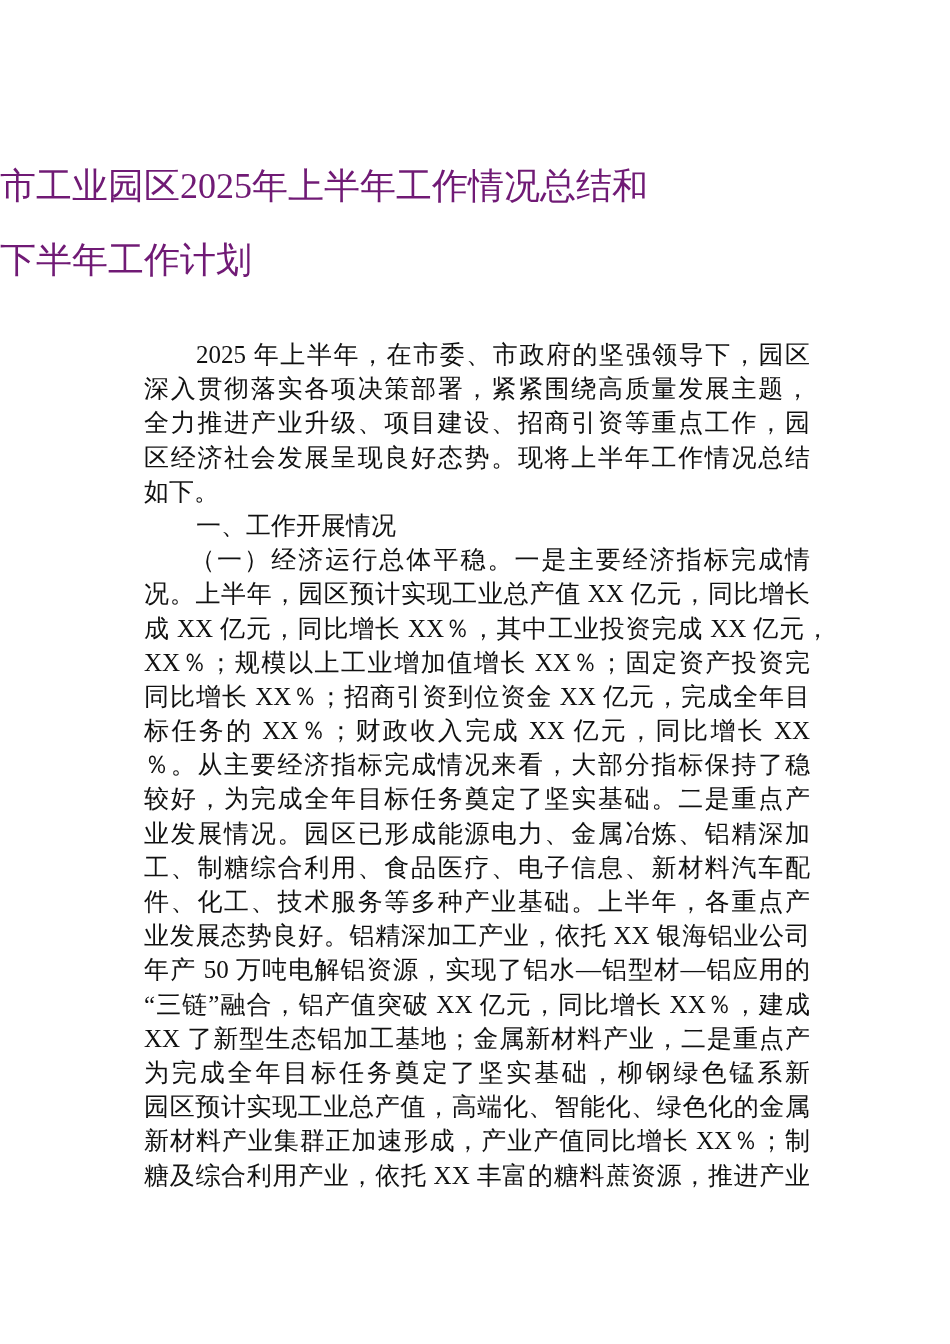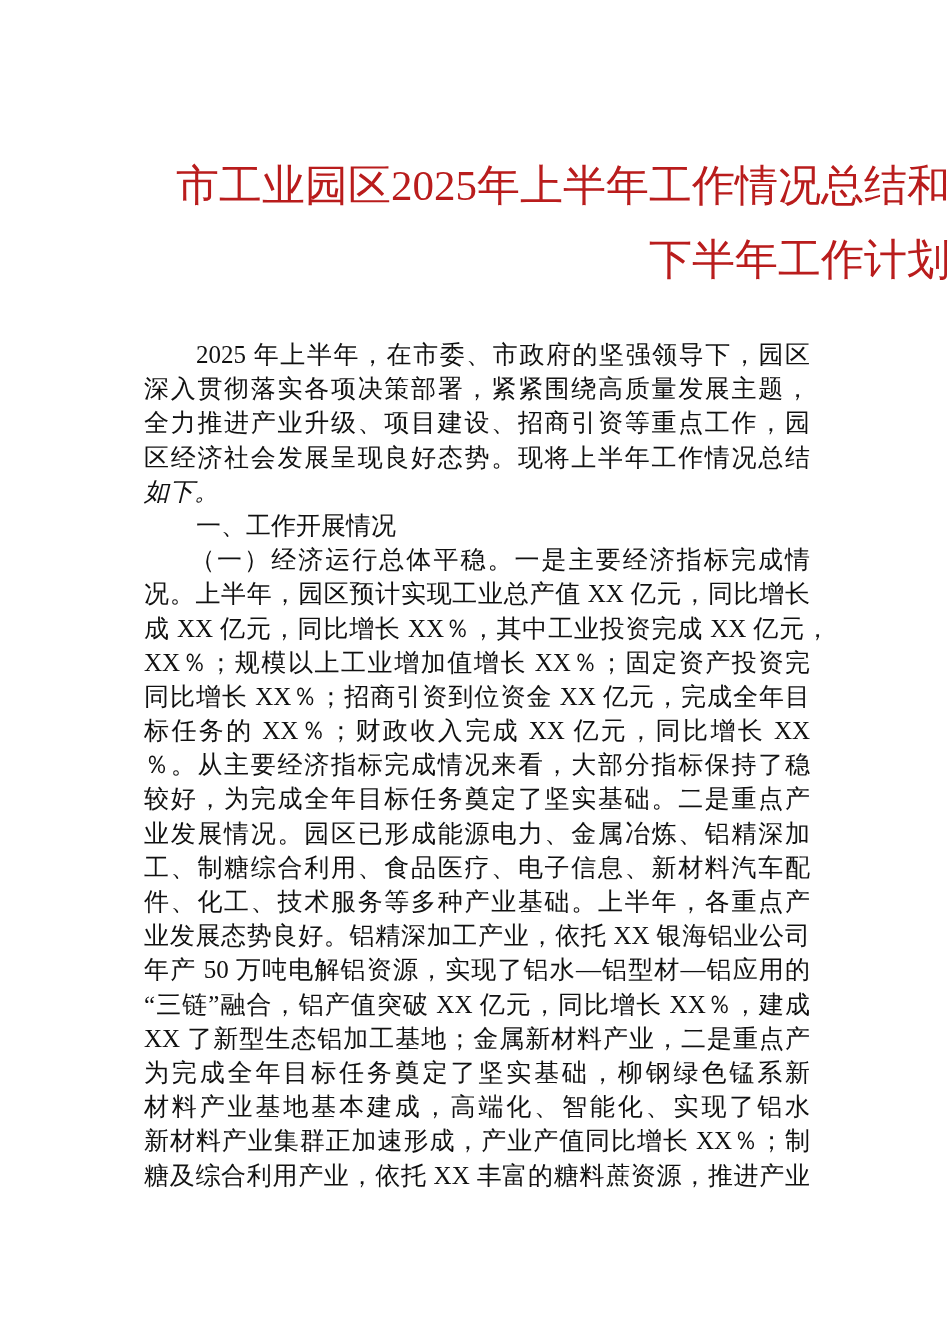--- a/index.html
+++ b/index.html
@@ -20,46 +20,46 @@
     left: 0;
     top: 0;
     width: 950px;
     height: 1344px;
     background: #ffffff;
   }
   .title {
     position: absolute;
     left: 0;
     width: 950px;
-    text-align: right;
-    font-size: 43px;
+    text-align: left;
+    font-size: 36px;
     line-height: 40px;
     letter-spacing: 0px;
-    color: #b91c1c;
+    color: #701a75;
     white-space: nowrap;
   }
   .title-line-1 { top: 166px; }
   .title-line-2 { top: 240px; }
   .body-text {
     position: absolute;
     left: 144px;
     top: 338px;
     width: 666px;
   }
   .line {
     font-size: 25px;
     height: 34.2px;
     line-height: 34.2px;
     white-space: nowrap;
     color: #111111;
     text-align: justify;
     text-align-last: justify;
   }
   .line.indent { padding-left: 52px; }
-  .line.last { text-align-last: left; font-style: italic; }
+  .line.last { text-align-last: left; }
   .line.heading { text-align-last: left; }
 </style>
 </head>
 <body>
 
 <div class="page">
 
   <div class="title title-line-1">市工业园区2025年上半年工作情况总结和</div>
   <div class="title title-line-2">下半年工作计划</div>
 
@@ -85,19 +85,19 @@
       <div class="line">％。从主要经济指标完成情况来看，大部分指标保持了稳</div>
       <div class="line">较好，为完成全年目标任务奠定了坚实基础。二是重点产</div>
       <div class="line">业发展情况。园区已形成能源电力、金属冶炼、铝精深加</div>
       <div class="line">工、制糖综合利用、食品医疗、电子信息、新材料汽车配</div>
       <div class="line">件、化工、技术服务等多种产业基础。上半年，各重点产</div>
       <div class="line">业发展态势良好。铝精深加工产业，依托 XX 银海铝业公司</div>
       <div class="line">年产 50 万吨电解铝资源，实现了铝水—铝型材—铝应用的</div>
       <div class="line">“三链”融合，铝产值突破 XX 亿元，同比增长 XX％，建成</div>
       <div class="line">XX 了新型生态铝加工基地；金属新材料产业，二是重点产</div>
       <div class="line">为完成全年目标任务奠定了坚实基础，柳钢绿色锰系新</div>
-      <div class="line">材料产业基地基本建成，高端化、智能化、实现了铝水</div>
+      <div class="line">园区预计实现工业总产值，高端化、智能化、绿色化的金属</div>
       <div class="line">新材料产业集群正加速形成，产业产值同比增长 XX％；制</div>
       <div class="line">糖及综合利用产业，依托 XX 丰富的糖料蔗资源，推进产业</div>
     </div>
 
   </div>
 </div>
 
 </body></html>

